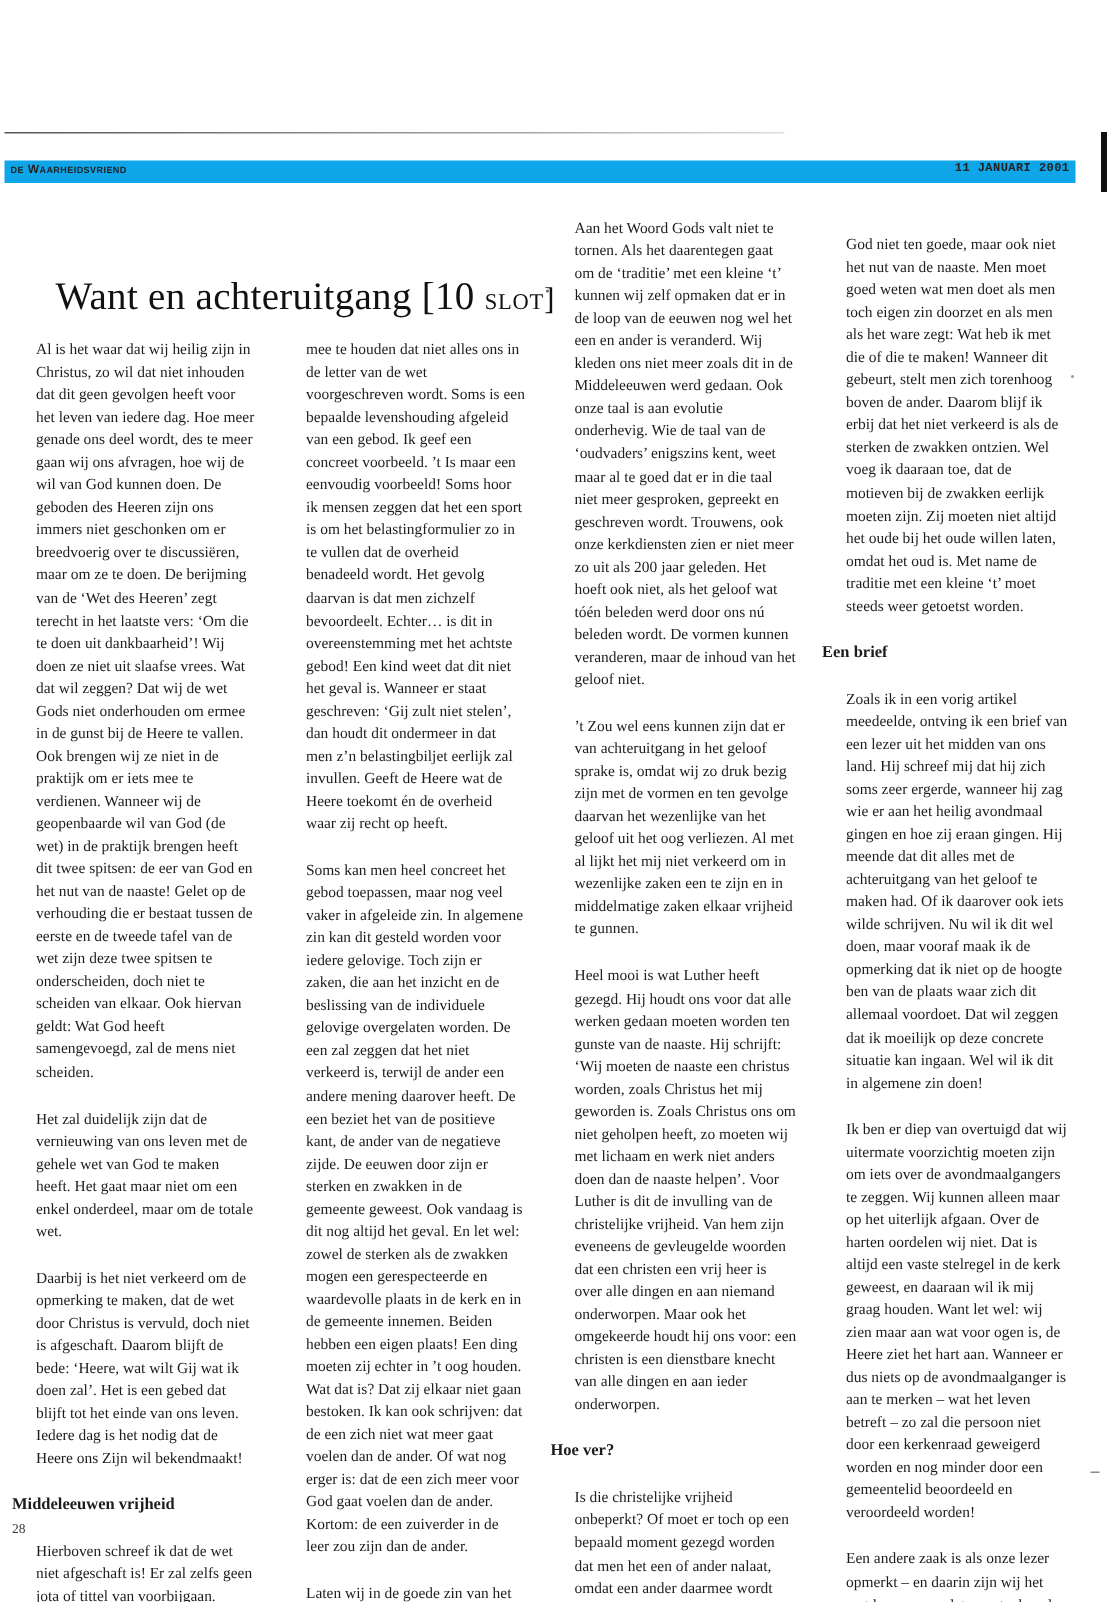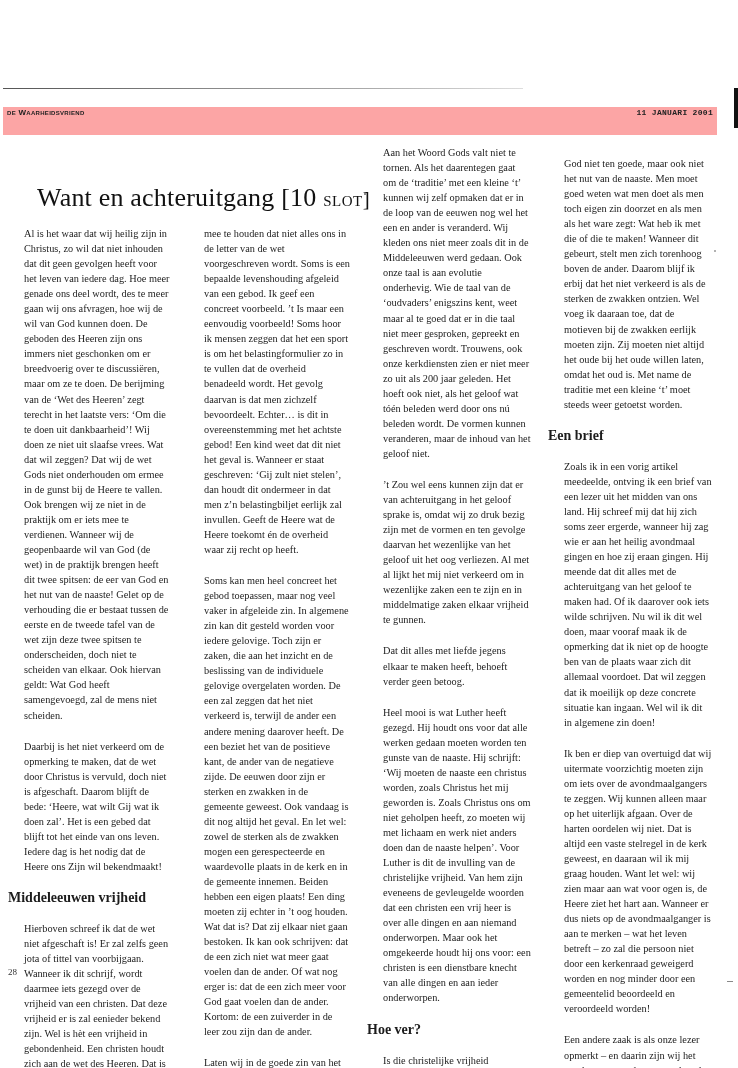--- a/index.html
+++ b/index.html
@@ -1,37 +1,37 @@
 <!DOCTYPE html>
 <html><head>
 <meta charset="utf-8">
 <style>
   html, body { margin:0; padding:0; background:#ffffff; }
   body { width:738px; height:1068px; position:relative; overflow:hidden;
          font-family:"Liberation Serif","DejaVu Serif",serif; color:#1a1a1a; }
   .top-rule { position:absolute; left:3px; top:88px; width:520px; height:1px;
               background:linear-gradient(90deg,#555 0%,#888 40%,#aaa 70%,#ddd 100%); }
   .edge-mark { position:absolute; right:0; top:88px; width:4px; height:40px; background:#111; }
-  .header-band { position:absolute; left:3px; top:107px; width:714px; height:28px;
-                 background:#fca5a5; }
+  .header-band { position:absolute; left:3px; top:107px; width:714px; height:15px;
+                 background:#0ea5e9; }
   .header-band .pub { position:absolute; left:4px; top:1px; font-family:"Liberation Sans",sans-serif;
                       font-size:8px; font-weight:bold; letter-spacing:0.3px; color:#222; font-variant:small-caps; }
   .header-band .date { position:absolute; right:4px; top:1px; font-family:Liberation Mono, monospace;
                        font-size:8px; font-weight:bold; letter-spacing:0.3px; color:#222; }
   .title { position:absolute; left:37px; top:166px; font-size:26px; font-weight:normal; color:#111;
            white-space:nowrap; letter-spacing:0.2px; }
   .title .slot { font-variant:small-caps; font-size:21px; letter-spacing:0.5px; }
   .col { position:absolute; font-size:10.3px; line-height:15.05px; color:#1c1c1c; }
   .col p { margin:16px; }
-  .col h3 { margin:13px 0 0 0; font-size:14px; font-weight:bold; line-height:15px; }
+  .col h3 { margin:13px 0 0 0; font-size:11px; font-weight:bold; line-height:15px; }
   .c1 { left:8px; top:210px; width:178px; }
   .c2 { left:188px; top:210px; width:178px; }
   .c3 { left:367px; top:129px; width:180px; }
   .c4 { left:548px; top:140px; width:180px; }
-  .page-num { position:absolute; left:8px; top:967px; font-size:9px; color:#333; }
+  .page-num { position:absolute; left:8px; top:1014px; font-size:9px; color:#333; }
   .tick { position:absolute; left:727px; top:981px; width:6px; height:1px; background:#888; }
   .spot { position:absolute; left:364px; top:193px; width:2px; height:2px; background:#666; border-radius:1px; }
   .spot2 { position:absolute; left:714px; top:250px; width:2px; height:2px; background:#999; border-radius:1px; }
 </style>
 </head>
 <body>
 
 <div class="top-rule"></div>
 <div class="edge-mark"></div>
 
@@ -41,34 +41,34 @@
 </div>
 
 <h1 class="title">
   <span>Want en achteruitgang</span>
   <span>[10</span>
   <span class="slot">slot]</span>
 </h1>
 
 <div class="col c1">
     <p>Al is het waar dat wij heilig zijn in Christus, zo wil dat niet inhouden dat dit geen gevolgen heeft voor het leven van iedere dag. Hoe meer genade ons deel wordt, des te meer gaan wij ons afvragen, hoe wij de wil van God kunnen doen. De geboden des Heeren zijn ons immers niet geschonken om er breedvoerig over te discussiëren, maar om ze te doen. De berijming van de ‘Wet des Heeren’ zegt terecht in het laatste vers: ‘Om die te doen uit dankbaarheid’! Wij doen ze niet uit slaafse vrees. Wat dat wil zeggen? Dat wij de wet Gods niet onderhouden om ermee in de gunst bij de Heere te vallen. Ook brengen wij ze niet in de praktijk om er iets mee te verdienen. Wanneer wij de geopenbaarde wil van God (de wet) in de praktijk brengen heeft dit twee spitsen: de eer van God en het nut van de naaste! Gelet op de verhouding die er bestaat tussen de eerste en de tweede tafel van de wet zijn deze twee spitsen te onderscheiden, doch niet te scheiden van elkaar. Ook hiervan geldt: Wat God heeft samengevoegd, zal de mens niet scheiden.</p>
+    <p>Het zal duidelijk zijn dat de vernieuwing van ons leven met de gehele wet van God te maken heeft. Het gaat maar niet om een enkel onderdeel, maar om de totale wet.</p>
     <p>Daarbij is het niet verkeerd om de opmerking te maken, dat de wet door Christus is vervuld, doch niet is afgeschaft. Daarom blijft de bede: ‘Heere, wat wilt Gij wat ik doen zal’. Het is een gebed dat blijft tot het einde van ons leven. Iedere dag is het nodig dat de Heere ons Zijn wil bekendmaakt!</p>
     <h3>Middeleeuwen vrijheid</h3>
     <p>Hierboven schreef ik dat de wet niet afgeschaft is! Er zal zelfs geen jota of tittel van voorbijgaan. Wanneer ik dit schrijf, wordt daarmee iets gezegd over de vrijheid van een christen. Dat deze vrijheid er is zal eenieder bekend zijn. Wel is hèt een vrijheid in gebondenheid. Een christen houdt zich aan de wet des Heeren. Dat is voor hem geen knellende band, maar daarin voelt hij zich thuis. Hij eert daarmee God en hij heeft het nut van de naaste op het oog.</p>
     <p>Wel is het van leven om er rekening</p>
   </div>
 <div class="col c2">
     <p>mee te houden dat niet alles ons in de letter van de wet voorgeschreven wordt. Soms is een bepaalde levenshouding afgeleid van een gebod. Ik geef een concreet voorbeeld. ’t Is maar een eenvoudig voorbeeld! Soms hoor ik mensen zeggen dat het een sport is om het belastingformulier zo in te vullen dat de overheid benadeeld wordt. Het gevolg daarvan is dat men zichzelf bevoordeelt. Echter… is dit in overeenstemming met het achtste gebod! Een kind weet dat dit niet het geval is. Wanneer er staat geschreven: ‘Gij zult niet stelen’, dan houdt dit ondermeer in dat men z’n belastingbiljet eerlijk zal invullen. Geeft de Heere wat de Heere toekomt én de overheid waar zij recht op heeft.</p>
     <p>Soms kan men heel concreet het gebod toepassen, maar nog veel vaker in afgeleide zin. In algemene zin kan dit gesteld worden voor iedere gelovige. Toch zijn er zaken, die aan het inzicht en de beslissing van de individuele gelovige overgelaten worden. De een zal zeggen dat het niet verkeerd is, terwijl de ander een andere mening daarover heeft. De een beziet het van de positieve kant, de ander van de negatieve zijde. De eeuwen door zijn er sterken en zwakken in de gemeente geweest. Ook vandaag is dit nog altijd het geval. En let wel: zowel de sterken als de zwakken mogen een gerespecteerde en waardevolle plaats in de kerk en in de gemeente innemen. Beiden hebben een eigen plaats! Een ding moeten zij echter in ’t oog houden. Wat dat is? Dat zij elkaar niet gaan bestoken. Ik kan ook schrijven: dat de een zich niet wat meer gaat voelen dan de ander. Of wat nog erger is: dat de een zich meer voor God gaat voelen dan de ander. Kortom: de een zuiverder in de leer zou zijn dan de ander.</p>
     <p>Laten wij in de goede zin van het woord elkaar enige ruimte gunnen. Zeker als het gaat om middelmatige zaken. Dit schrijf ik niet alleen met het oog op de individuele gelovigen, maar ook kijk ik naar het grote huisgezin Gods d.i. de kerk. Met name in de kerk moeten wij onderscheid maken tussen ‘Traditie’ en ‘traditie’. Wat de ‘Traditie’ d.i. de Schrift betreft, deze is voor mij onveranderlijk.</p>
   </div>
 <div class="col c3">
     <p>Aan het Woord Gods valt niet te tornen. Als het daarentegen gaat om de ‘traditie’ met een kleine ‘t’ kunnen wij zelf opmaken dat er in de loop van de eeuwen nog wel het een en ander is veranderd. Wij kleden ons niet meer zoals dit in de Middeleeuwen werd gedaan. Ook onze taal is aan evolutie onderhevig. Wie de taal van de ‘oudvaders’ enigszins kent, weet maar al te goed dat er in die taal niet meer gesproken, gepreekt en geschreven wordt. Trouwens, ook onze kerkdiensten zien er niet meer zo uit als 200 jaar geleden. Het hoeft ook niet, als het geloof wat tóén beleden werd door ons nú beleden wordt. De vormen kunnen veranderen, maar de inhoud van het geloof niet.</p>
     <p>’t Zou wel eens kunnen zijn dat er van achteruitgang in het geloof sprake is, omdat wij zo druk bezig zijn met de vormen en ten gevolge daarvan het wezenlijke van het geloof uit het oog verliezen. Al met al lijkt het mij niet verkeerd om in wezenlijke zaken een te zijn en in middelmatige zaken elkaar vrijheid te gunnen.</p>
-    <p>Dat dit alles met liefde jegens elkaar te maken heeft, behoeft verder geen betoog.</p>
     <p>Heel mooi is wat Luther heeft gezegd. Hij houdt ons voor dat alle werken gedaan moeten worden ten gunste van de naaste. Hij schrijft: ‘Wij moeten de naaste een christus worden, zoals Christus het mij geworden is. Zoals Christus ons om niet geholpen heeft, zo moeten wij met lichaam en werk niet anders doen dan de naaste helpen’. Voor Luther is dit de invulling van de christelijke vrijheid. Van hem zijn eveneens de gevleugelde woorden dat een christen een vrij heer is over alle dingen en aan niemand onderworpen. Maar ook het omgekeerde houdt hij ons voor: een christen is een dienstbare knecht van alle dingen en aan ieder onderworpen.</p>
     <h3>Hoe ver?</h3>
     <p>Is die christelijke vrijheid onbeperkt? Of moet er toch op een bepaald moment gezegd worden dat men het een of ander nalaat, omdat een ander daarmee wordt geschaad. Ik denk dat dit laatste het geval is! De sterken moeten de zwakken ontzien als de zwakken gekrenkt worden door wat zij van de sterken horen of zien. De christelijke vrijheid mag nooit of te nimmer de eenheid des geloofs in gevaar brengen en de onderlinge liefde. Het komt de eer van</p>
   </div>
 <div class="col c4">
     <p>God niet ten goede, maar ook niet het nut van de naaste. Men moet goed weten wat men doet als men toch eigen zin doorzet en als men als het ware zegt: Wat heb ik met die of die te maken! Wanneer dit gebeurt, stelt men zich torenhoog boven de ander. Daarom blijf ik erbij dat het niet verkeerd is als de sterken de zwakken ontzien. Wel voeg ik daaraan toe, dat de motieven bij de zwakken eerlijk moeten zijn. Zij moeten niet altijd het oude bij het oude willen laten, omdat het oud is. Met name de traditie met een kleine ‘t’ moet steeds weer getoetst worden.</p>
     <h3>Een brief</h3>
     <p>Zoals ik in een vorig artikel meedeelde, ontving ik een brief van een lezer uit het midden van ons land. Hij schreef mij dat hij zich soms zeer ergerde, wanneer hij zag wie er aan het heilig avondmaal gingen en hoe zij eraan gingen. Hij meende dat dit alles met de achteruitgang van het geloof te maken had. Of ik daarover ook iets wilde schrijven. Nu wil ik dit wel doen, maar vooraf maak ik de opmerking dat ik niet op de hoogte ben van de plaats waar zich dit allemaal voordoet. Dat wil zeggen dat ik moeilijk op deze concrete situatie kan ingaan. Wel wil ik dit in algemene zin doen!</p>
     <p>Ik ben er diep van overtuigd dat wij uitermate voorzichtig moeten zijn om iets over de avondmaalgangers te zeggen. Wij kunnen alleen maar op het uiterlijk afgaan. Over de harten oordelen wij niet. Dat is altijd een vaste stelregel in de kerk geweest, en daaraan wil ik mij graag houden. Want let wel: wij zien maar aan wat voor ogen is, de Heere ziet het hart aan. Wanneer er dus niets op de avondmaalganger is aan te merken – wat het leven betreft – zo zal die persoon niet door een kerkenraad geweigerd worden en nog minder door een gemeentelid beoordeeld en veroordeeld worden!</p>
     <p>Een andere zaak is als onze lezer opmerkt – en daarin zijn wij het met hem eens – dat men toch wel enigszins stijlvol gekleed aan des Konings maaltijd behoort te komen. Wij schrijven geen regels voor, omdat eenieder wel weet wat stijlvol is en de Schrift dienaangaande ons niet in het onzekere laat! Om kort te gaan: men moet elkaar zeker niet ergeren. Want het kan inderdaad ergernis geven, wanneer mensen hun christelijke vrijheid misbruiken door slordig of onwelgevoeglijk gekleed aan</p>

